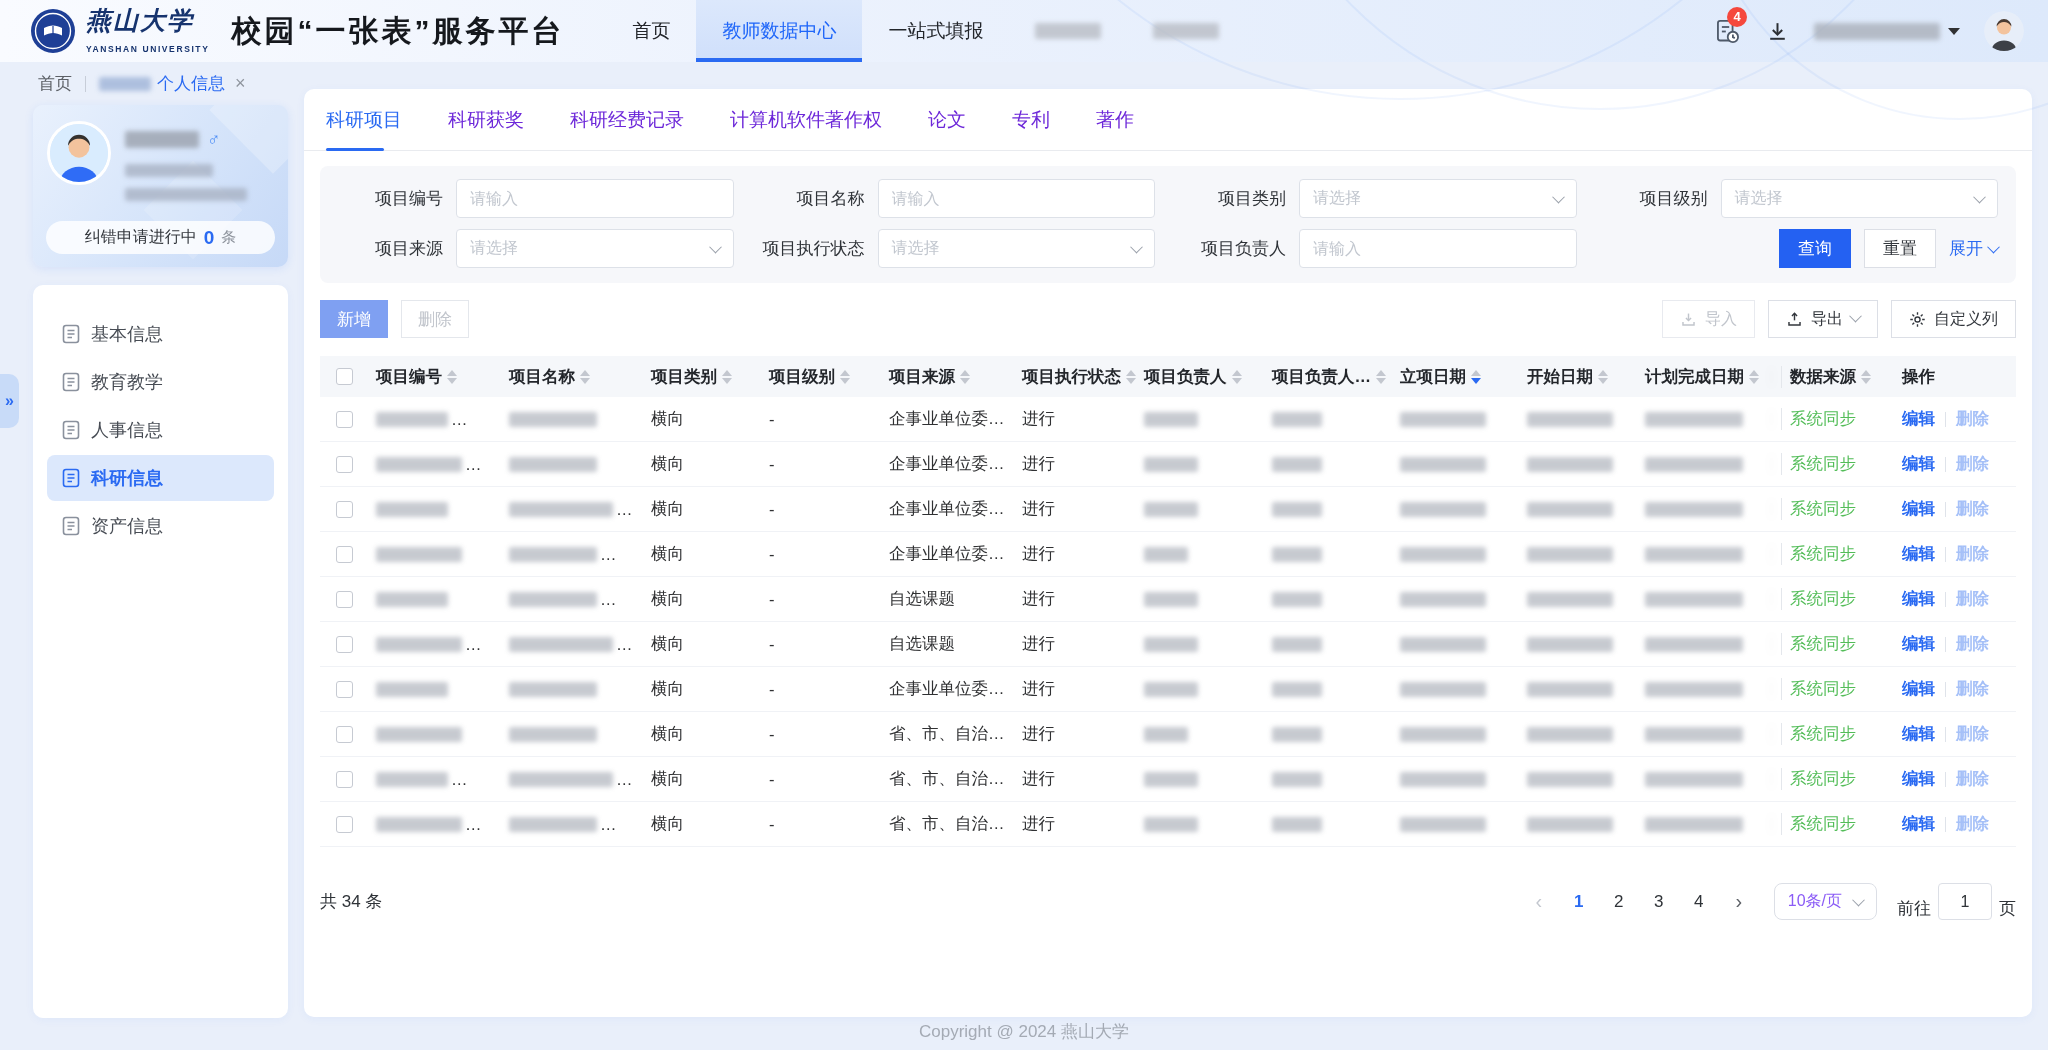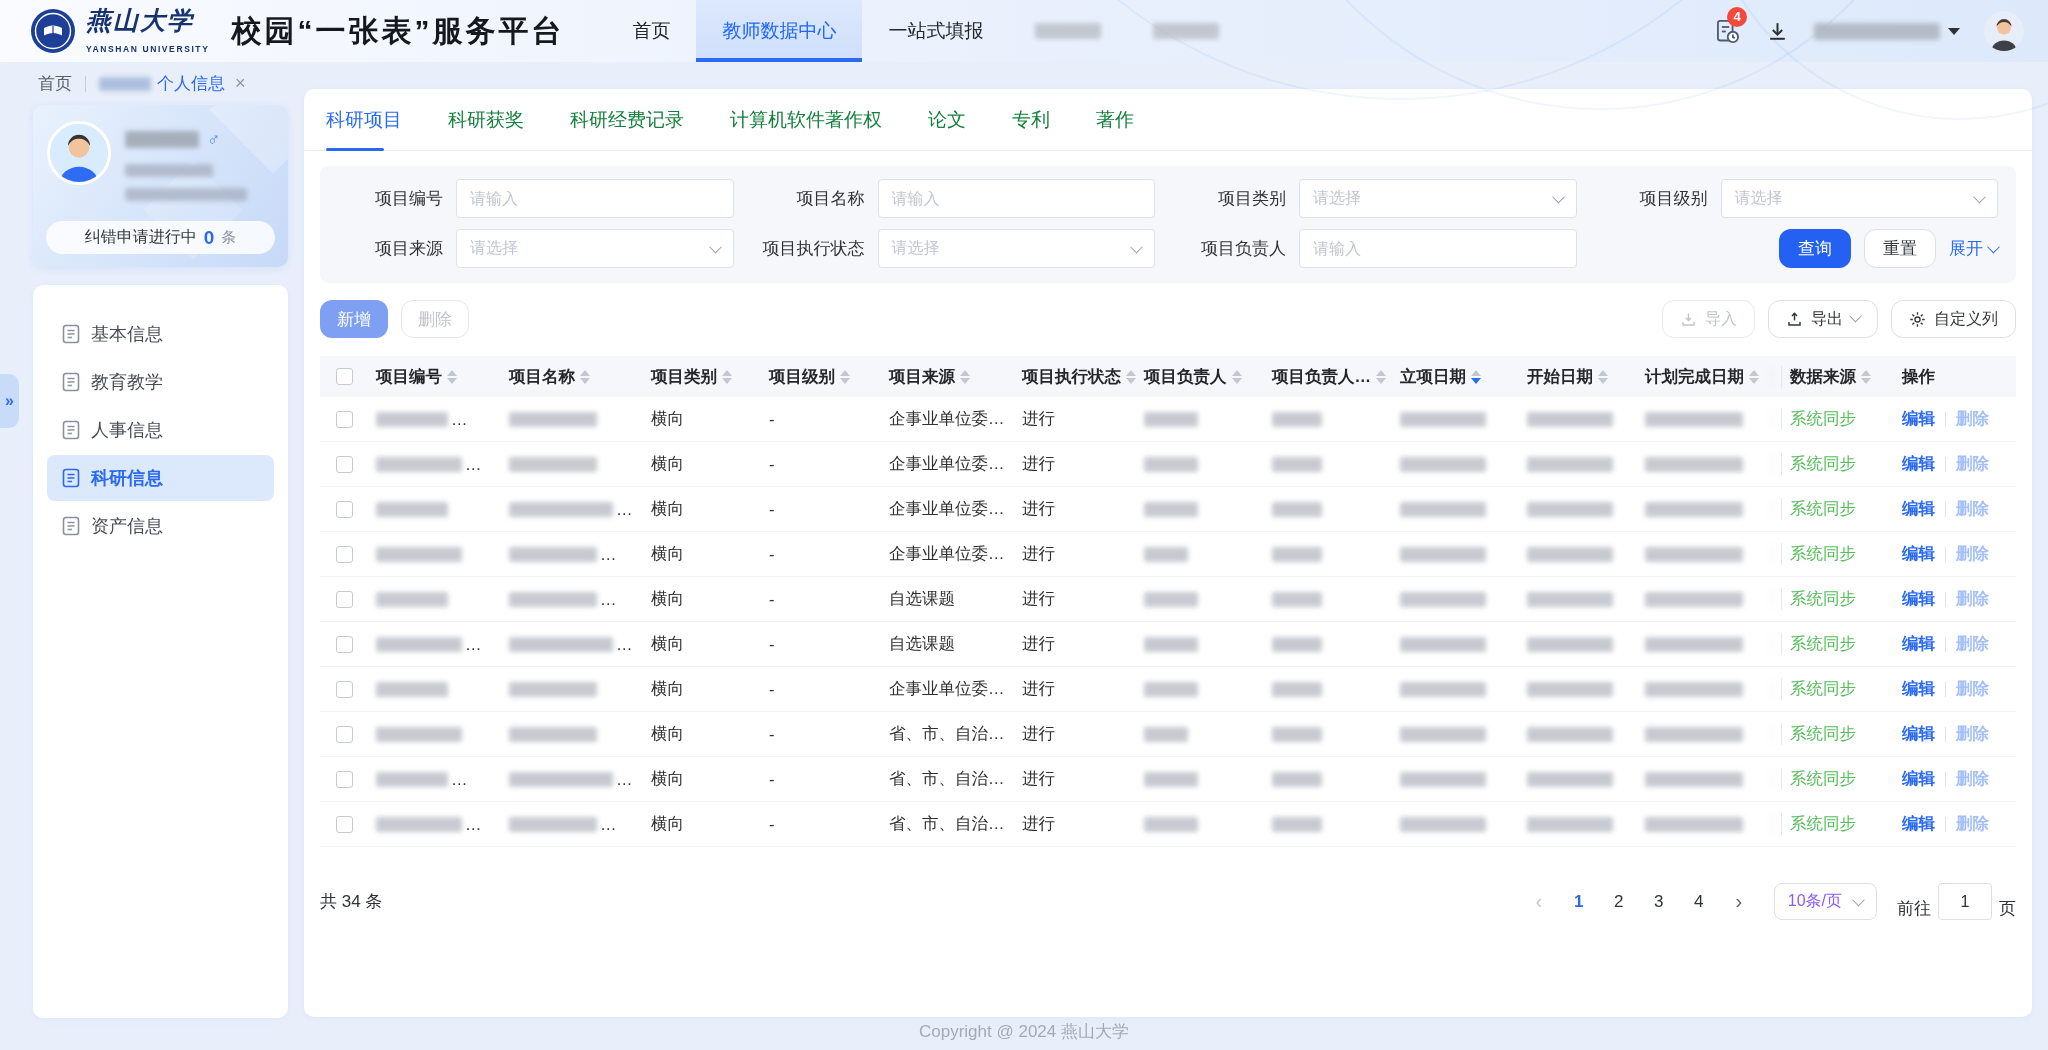--- a/index.html
+++ b/index.html
@@ -65,37 +65,37 @@
   .correction-pill .unit { color:#8f959e; font-size:15px; }
   .menu-card { margin-top:18px; background:#fff; border-radius:10px; height:calc(100% - 180px); padding:26px 14px; box-shadow:0 2px 10px rgba(42,106,242,.05); }
   .menu-item { height:46px; display:flex; align-items:center; gap:11px; padding:0 15px; font-size:18px; color:#474c54; border-radius:8px; cursor:pointer; margin-bottom:2px; }
   .menu-item .mi-icon { display:flex; color:#8a919d; }
   .menu-item.active { background:#dce8fc; color:#2a6af2; font-weight:bold; }
   .menu-item.active .mi-icon { color:#2a6af2; }
 
   
   .main-panel { position:absolute; left:304px; top:89px; width:1728px; bottom:33px; background:#fff; border-radius:10px; overflow:hidden; box-shadow:0 2px 10px rgba(42,106,242,.05); }
   .tabs { display:flex; gap:46px; padding:0 22px; height:62px; align-items:stretch; border-bottom:1px solid #e9ebef; }
-  .tab { display:flex; align-items:center; font-size:19px; color:#15803d; cursor:pointer; position:relative; }
+  .tab { display:flex; align-items:center; font-size:19px; color:#6d28d9; cursor:pointer; position:relative; }
   .tab.active { color:#2a6af2; }
   .tab.active::after { content:""; position:absolute; left:0; bottom:-1px; width:58px; height:3px; border-radius:2px; background:#2a6af2; }
 
   
   .filter-panel { margin:15px 16px 0; background:#f6f7fa; border-radius:8px; padding:13px 18px 15px;
     display:grid; grid-template-columns:1fr 1fr 1fr 1fr; column-gap:26px; row-gap:11px; }
   .f-group { display:flex; align-items:center; min-width:0; }
   .f-label { width:118px; flex:none; text-align:right; padding-right:13px; font-size:17px; color:#2f3338; }
   .f-control { flex:1; height:39px; background:#fff; border:1px solid #dde1e8; border-radius:4px; display:flex; align-items:center; padding:0 13px; min-width:0; }
   .f-input { border:none; outline:none; width:100%; font-size:16px; color:#1d4ed8; background:transparent; font-family:inherit; }
   .f-input::placeholder { color:#c2c7cf; }
   .f-select { justify-content:space-between; cursor:pointer; }
   .ph { color:#c2c7cf; font-size:16px; }
   .chev { width:9px; height:9px; border-right:1.8px solid #9aa0aa; border-bottom:1.8px solid #9aa0aa; transform:rotate(45deg) translate(-1px,-1px); flex:none; }
   .f-buttons { display:flex; align-items:center; justify-content:flex-end; gap:13px; }
-  .btn { height:39px; border-radius:12px; font-size:17px; display:flex; align-items:center; justify-content:center; cursor:pointer; font-family:inherit; }
+  .btn { height:39px; border-radius:0; font-size:17px; display:flex; align-items:center; justify-content:center; cursor:pointer; font-family:inherit; }
   .btn-search { width:72px; background:#2461f2; color:#fff; border:none; }
   .btn-reset { width:72px; background:#fff; color:#33373d; border:1px solid #dcdfe6; }
   .expand-link { color:#2a6af2; font-size:17px; display:flex; align-items:center; gap:6px; cursor:pointer; }
   .chev-blue { border-color:#2a6af2; }
 
   
   .toolbar { margin:17px 16px 0; display:flex; align-items:center; }
   .btn-add { width:68px; height:38px; background:#7fa0f2; color:#fff; border:none; }
   .btn-del { width:68px; height:38px; background:#fff; color:#c1c5cc; border:1px solid #e4e7ec; margin-left:13px; }
   .toolbar-right { margin-left:auto; display:flex; gap:13px; }

